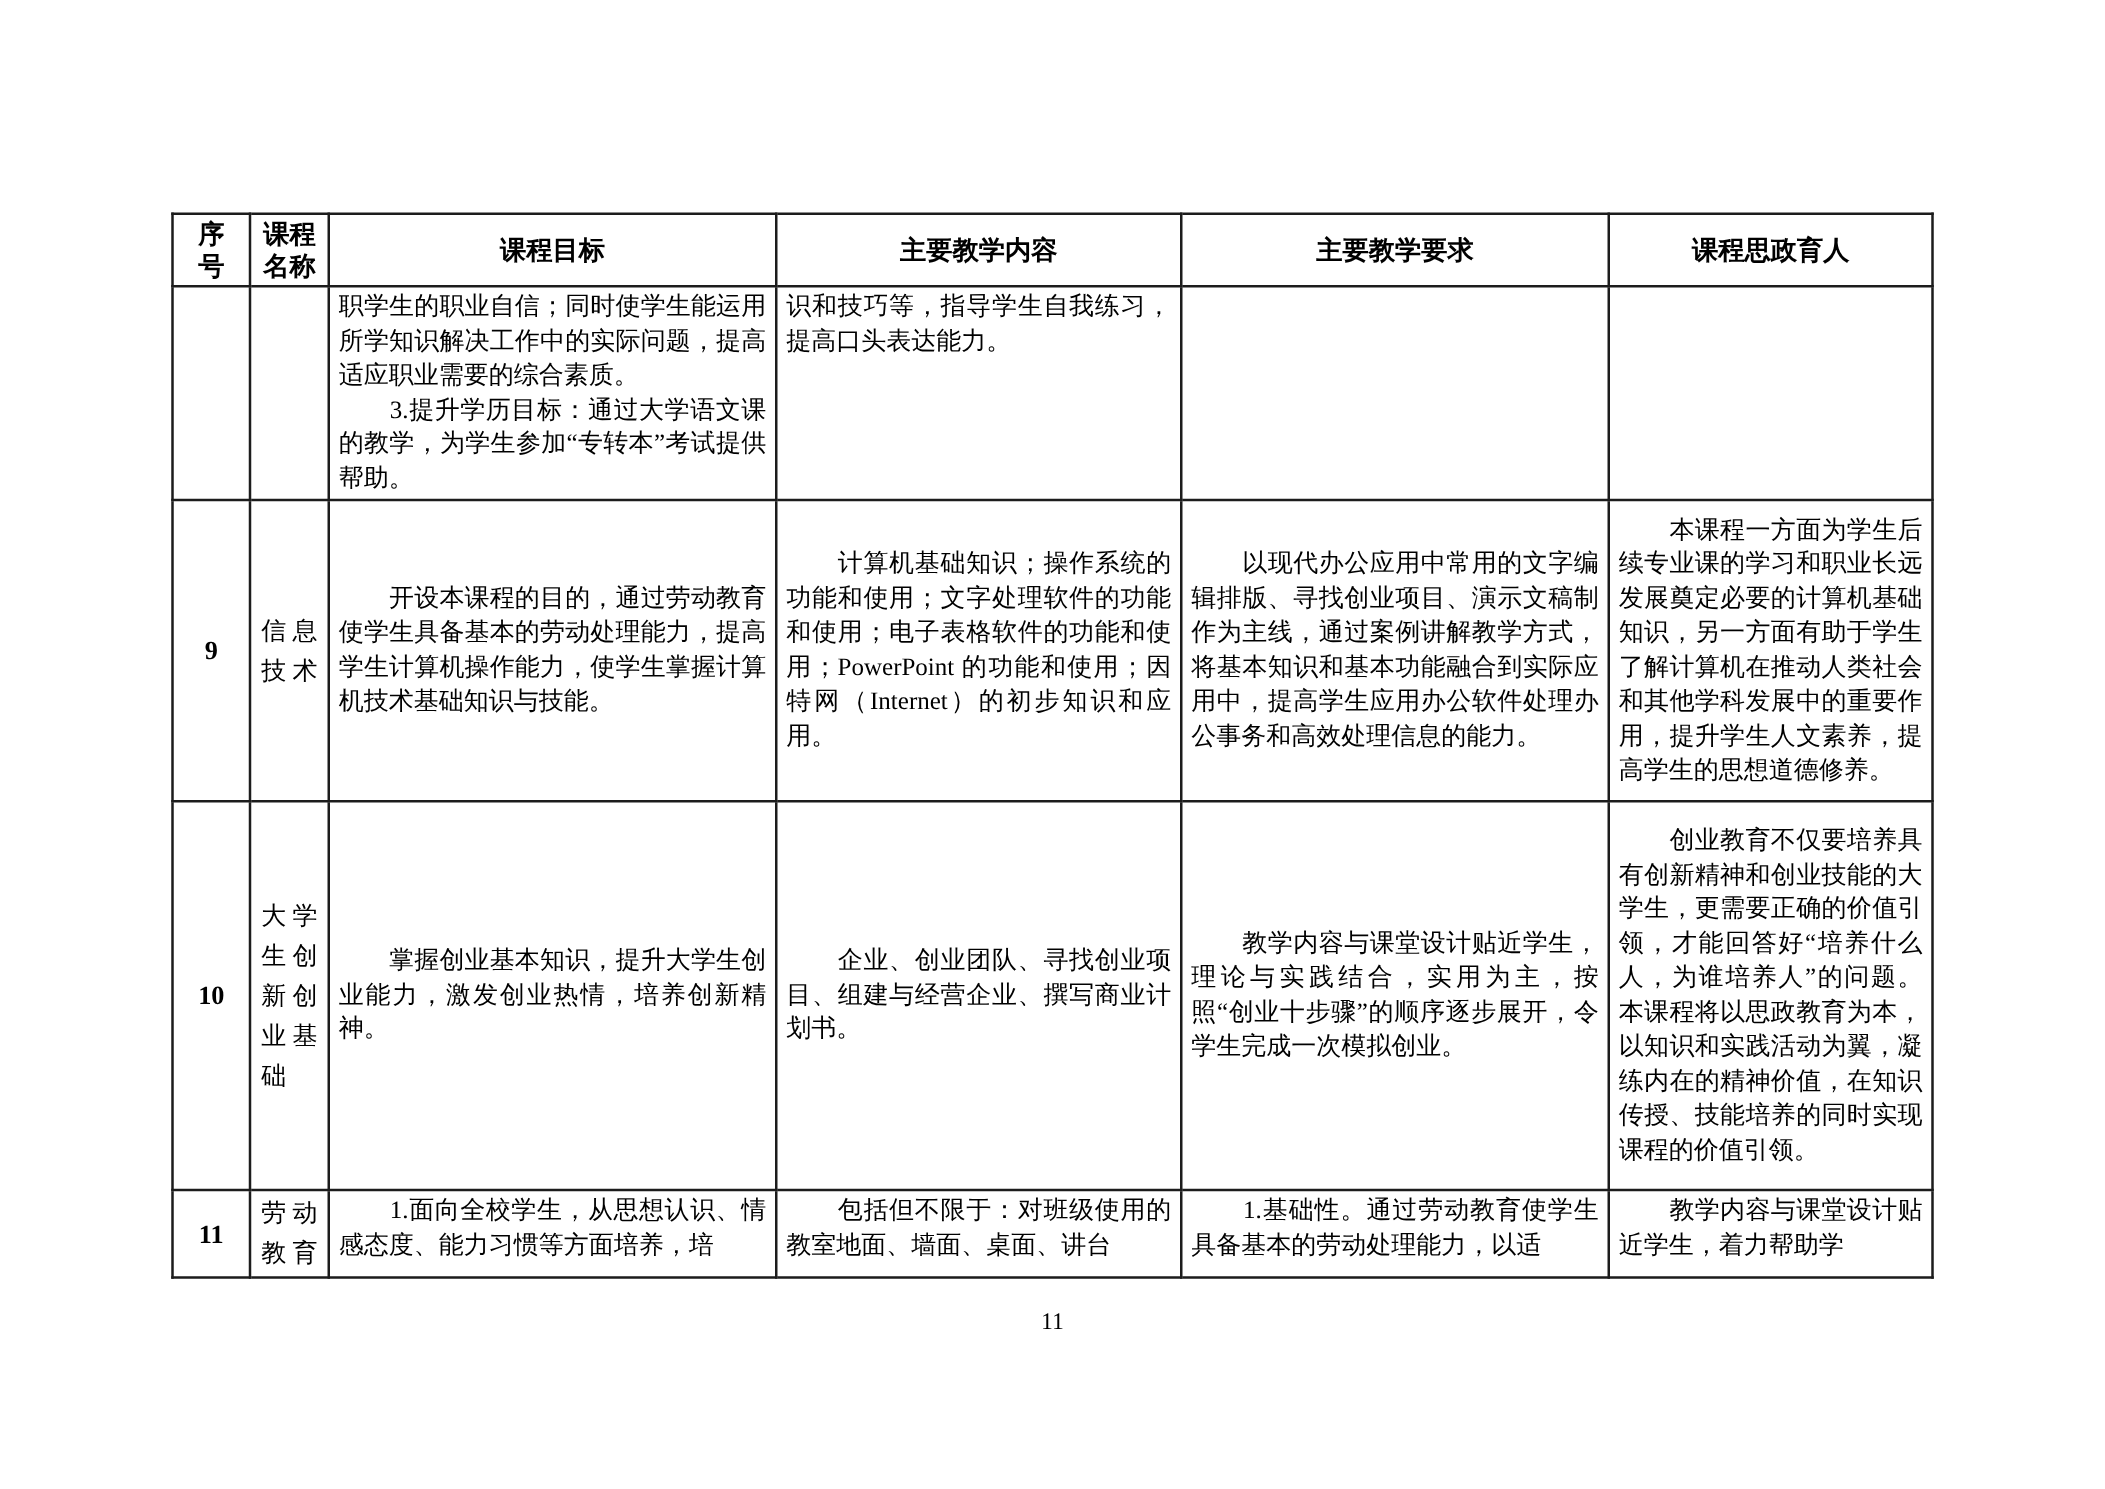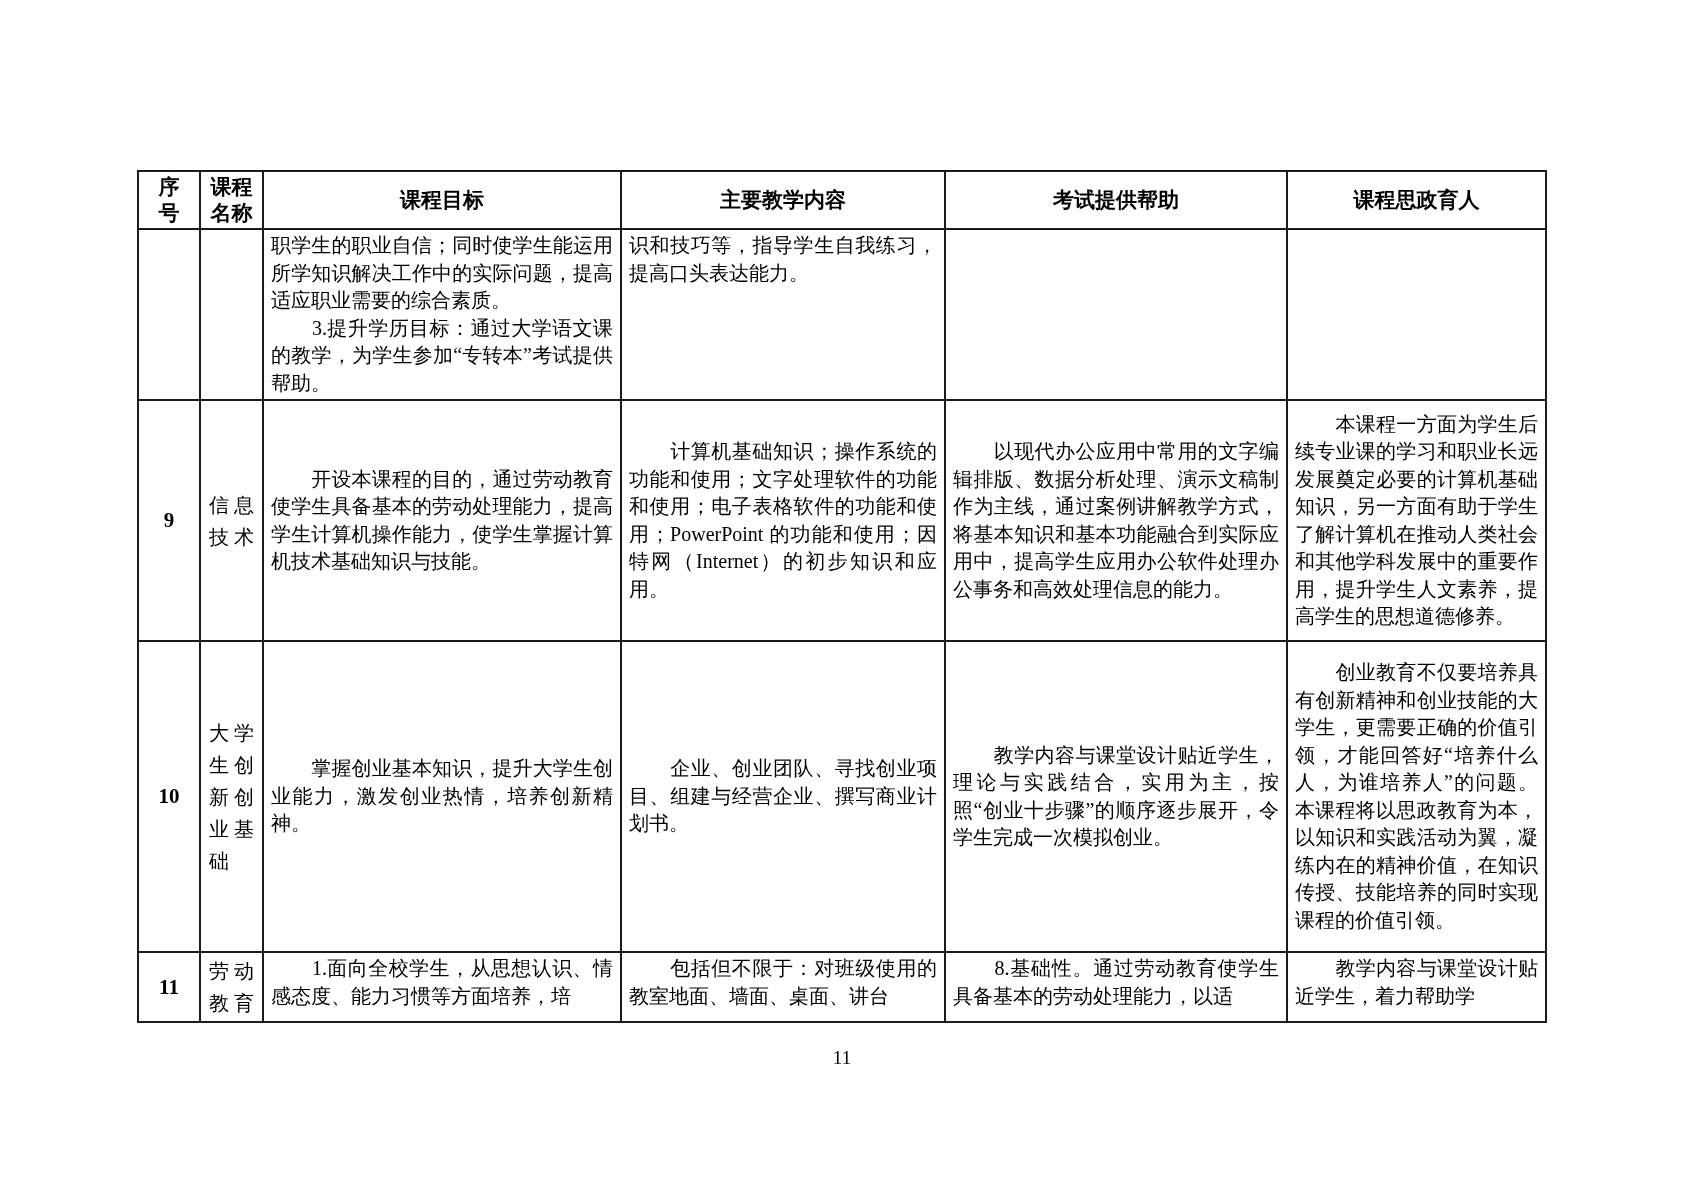--- a/index.html
+++ b/index.html
@@ -87,62 +87,62 @@
       <col style="width:259px">
     </colgroup>
     <thead>
       <tr>
         <th>序
 号</th>
         <th>课程
 名称</th>
         <th>课程目标</th>
         <th>主要教学内容</th>
-        <th>考试提供帮助</th>
+        <th>主要教学要求</th>
         <th>课程思政育人</th>
       </tr>
     </thead>
     <tbody>
       <tr class="row-cont">
         <td class="cell-no"></td>
         <td class="cell-name"></td>
         <td class="cell-text">职学生的职业自信；同时使学生能运用所学知识解决工作中的实际问题，提高适应职业需要的综合素质。
 　　3.提升学历目标：通过大学语文课的教学，为学生参加“专转本”考试提供帮助。</td>
         <td class="cell-text">识和技巧等，指导学生自我练习，提高口头表达能力。</td>
         <td class="cell-text"></td>
         <td class="cell-text"></td>
       </tr>
       <tr class="row-9">
         <td class="cell-no">9</td>
         <td class="cell-name">信 息
 技 术</td>
         <td class="cell-text">　　开设本课程的目的，通过劳动教育使学生具备基本的劳动处理能力，提高学生计算机操作能力，使学生掌握计算机技术基础知识与技能。</td>
         <td class="cell-text">　　计算机基础知识；操作系统的功能和使用；文字处理软件的功能和使用；电子表格软件的功能和使用；PowerPoint 的功能和使用；因特网（Internet）的初步知识和应用。</td>
-        <td class="cell-text">　　以现代办公应用中常用的文字编辑排版、数据分析处理、演示文稿制作为主线，通过案例讲解教学方式，将基本知识和基本功能融合到实际应用中，提高学生应用办公软件处理办公事务和高效处理信息的能力。</td>
+        <td class="cell-text">　　以现代办公应用中常用的文字编辑排版、寻找创业项目、演示文稿制作为主线，通过案例讲解教学方式，将基本知识和基本功能融合到实际应用中，提高学生应用办公软件处理办公事务和高效处理信息的能力。</td>
         <td class="cell-text">　　本课程一方面为学生后续专业课的学习和职业长远发展奠定必要的计算机基础知识，另一方面有助于学生了解计算机在推动人类社会和其他学科发展中的重要作用，提升学生人文素养，提高学生的思想道德修养。</td>
       </tr>
       <tr class="row-10">
         <td class="cell-no">10</td>
         <td class="cell-name">大 学
 生 创
 新 创
 业 基
 础</td>
         <td class="cell-text">　　掌握创业基本知识，提升大学生创业能力，激发创业热情，培养创新精神。</td>
         <td class="cell-text">　　企业、创业团队、寻找创业项目、组建与经营企业、撰写商业计划书。</td>
         <td class="cell-text">　　教学内容与课堂设计贴近学生，理论与实践结合，实用为主，按照“创业十步骤”的顺序逐步展开，令学生完成一次模拟创业。</td>
         <td class="cell-text">　　创业教育不仅要培养具有创新精神和创业技能的大学生，更需要正确的价值引领，才能回答好“培养什么人，为谁培养人”的问题。本课程将以思政教育为本，以知识和实践活动为翼，凝练内在的精神价值，在知识传授、技能培养的同时实现课程的价值引领。</td>
       </tr>
       <tr class="row-last">
         <td class="cell-no">11</td>
         <td class="cell-name">劳 动
 教 育</td>
         <td class="cell-text">　　1.面向全校学生，从思想认识、情感态度、能力习惯等方面培养，培</td>
         <td class="cell-text">　　包括但不限于：对班级使用的教室地面、墙面、桌面、讲台</td>
-        <td class="cell-text">　　8.基础性。通过劳动教育使学生具备基本的劳动处理能力，以适</td>
+        <td class="cell-text">　　1.基础性。通过劳动教育使学生具备基本的劳动处理能力，以适</td>
         <td class="cell-text">　　教学内容与课堂设计贴近学生，着力帮助学</td>
       </tr>
     </tbody>
   </table>
 
   <div class="page-number">11</div>
 
 </div>
 
 </body></html>

